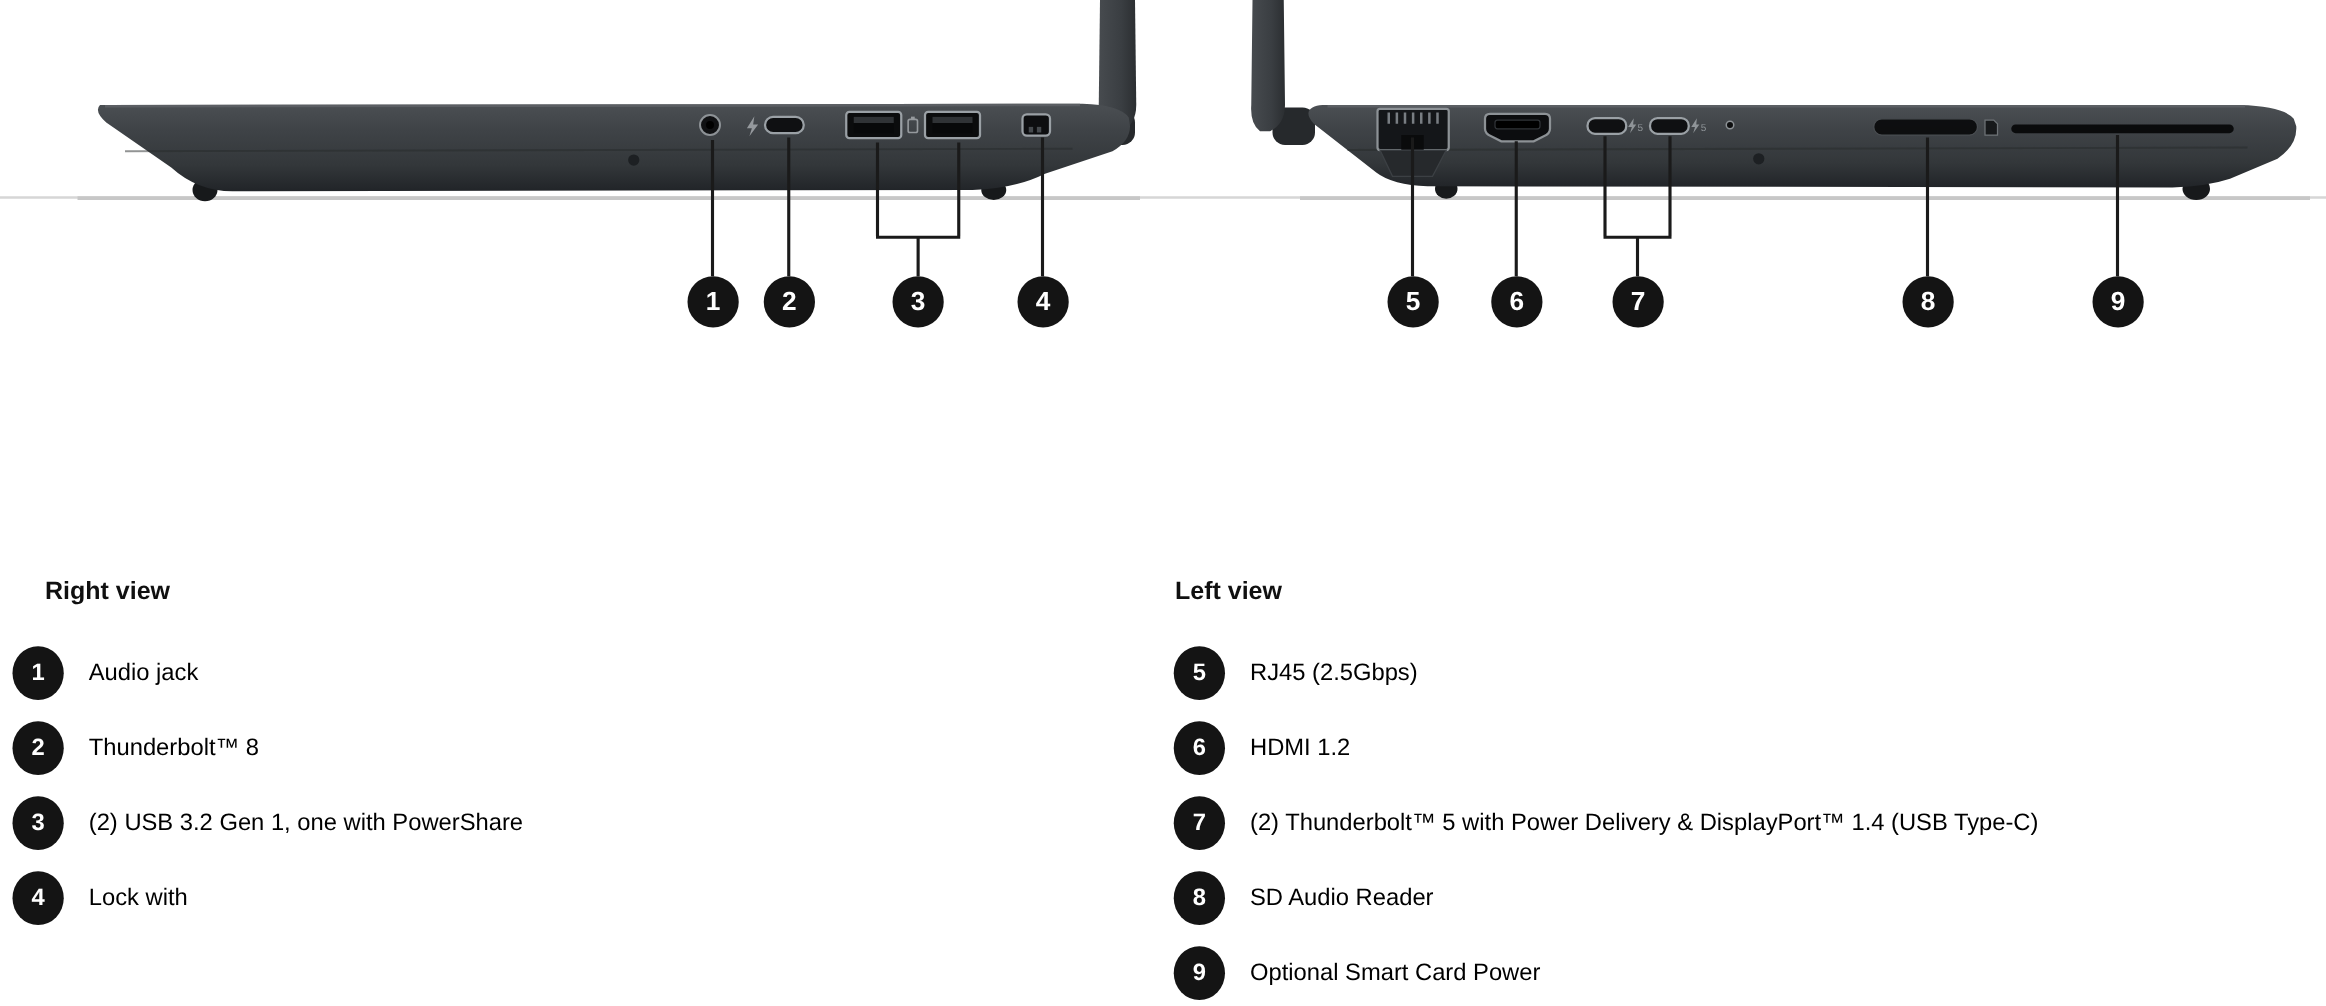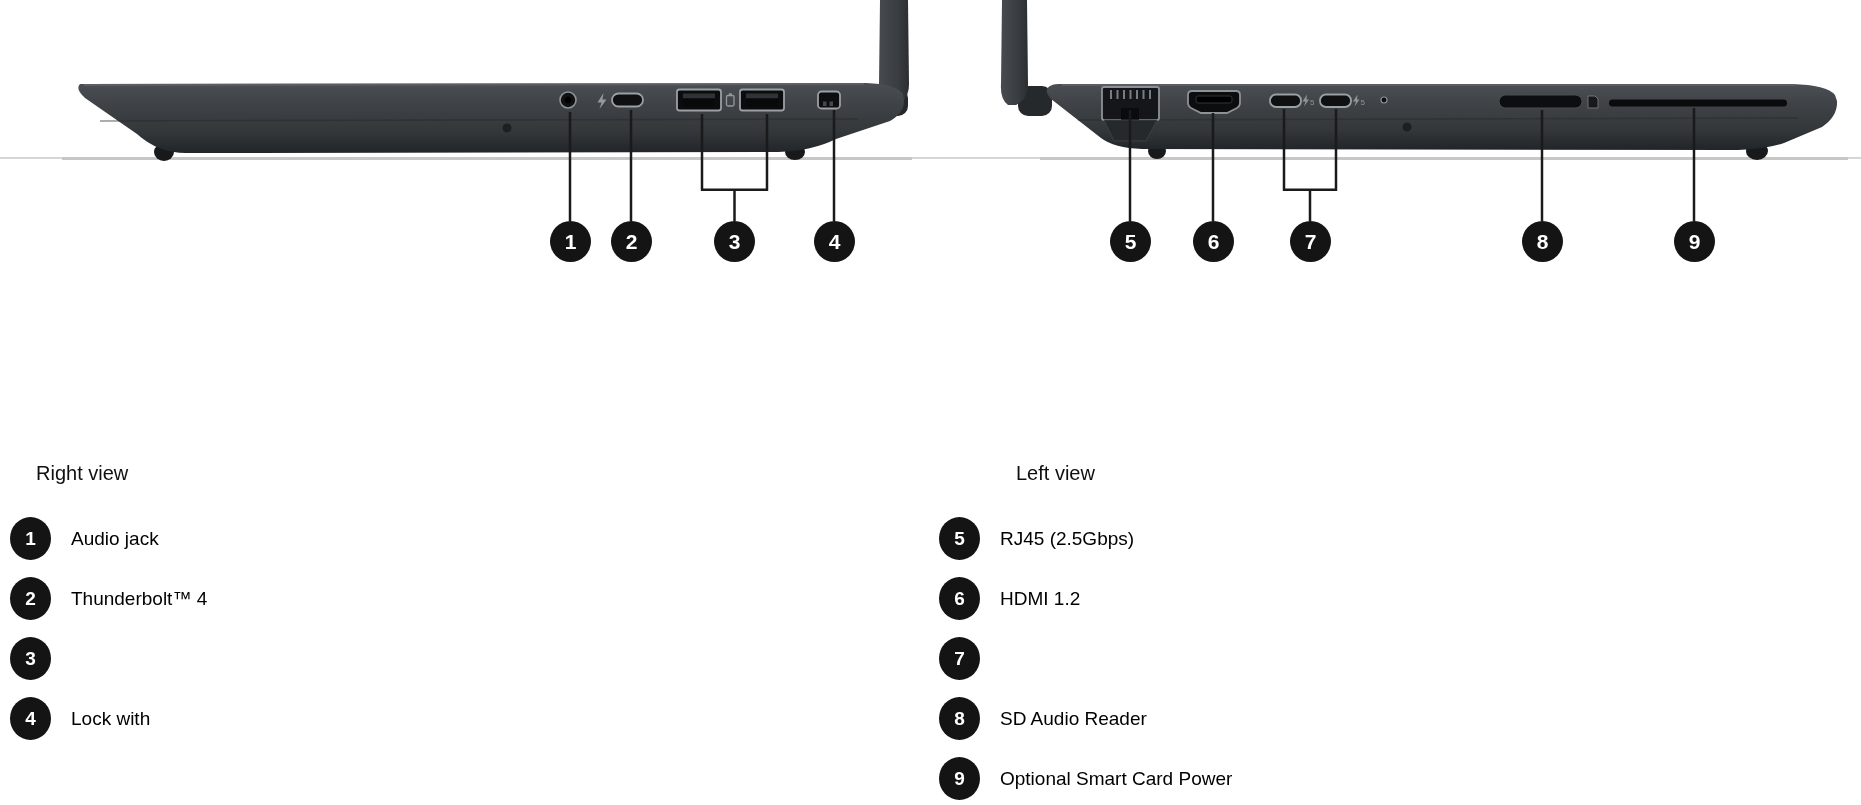--- a/index.html
+++ b/index.html
@@ -16,21 +16,21 @@
     width:41px;height:41px;
     border-radius:50%;
     background:#141414;
     color:#ffffff;
     display:flex;align-items:center;justify-content:center;
     font-size:21px;font-weight:700;
   }
   .legend-heading{
     position:absolute;
     margin:0;
-    font-size:20px;font-weight:400;color:#101010;
+    font-size:20px;font-weight:700;color:#101010;
     line-height:24px;
   }
   .legend-item{
     position:absolute;
     display:flex;align-items:center;
     height:43px;
   }
   .legend-badge{
     width:41px;height:43px;
     border-radius:50%;
@@ -174,42 +174,44 @@
   <div class="callout-circle" style="left:1674px;top:221px">9</div>
 
   <h3 class="legend-heading" style="left:36px;top:461px">Right view</h3>
 
   <div class="legend-item" style="left:10px;top:517px">
     <div class="legend-badge">1</div>
     <div class="legend-label">Audio jack</div>
   </div>
   <div class="legend-item" style="left:10px;top:577px">
     <div class="legend-badge">2</div>
-    <div class="legend-label">Thunderbolt™ 4</div>
+    <div class="legend-label">Thunderbolt™ 8</div>
   </div>
   <div class="legend-item" style="left:10px;top:637px">
     <div class="legend-badge">3</div>
+    <div class="legend-label">(2) USB 3.2 Gen 1, one with PowerShare</div>
   </div>
   <div class="legend-item" style="left:10px;top:697px">
     <div class="legend-badge">4</div>
     <div class="legend-label">Lock with</div>
   </div>
 
-  <h3 class="legend-heading" style="left:1016px;top:461px">Left view</h3>
+  <h3 class="legend-heading" style="left:940px;top:461px">Left view</h3>
 
   <div class="legend-item" style="left:939px;top:517px">
     <div class="legend-badge">5</div>
     <div class="legend-label">RJ45 (2.5Gbps)</div>
   </div>
   <div class="legend-item" style="left:939px;top:577px">
     <div class="legend-badge">6</div>
     <div class="legend-label">HDMI 1.2</div>
   </div>
   <div class="legend-item" style="left:939px;top:637px">
     <div class="legend-badge">7</div>
+    <div class="legend-label">(2) Thunderbolt™ 5 with Power Delivery &amp; DisplayPort™ 1.4 (USB Type-C)</div>
   </div>
   <div class="legend-item" style="left:939px;top:697px">
     <div class="legend-badge">8</div>
     <div class="legend-label">SD Audio Reader</div>
   </div>
   <div class="legend-item" style="left:939px;top:757px">
     <div class="legend-badge">9</div>
     <div class="legend-label">Optional Smart Card Power</div>
   </div>
 

